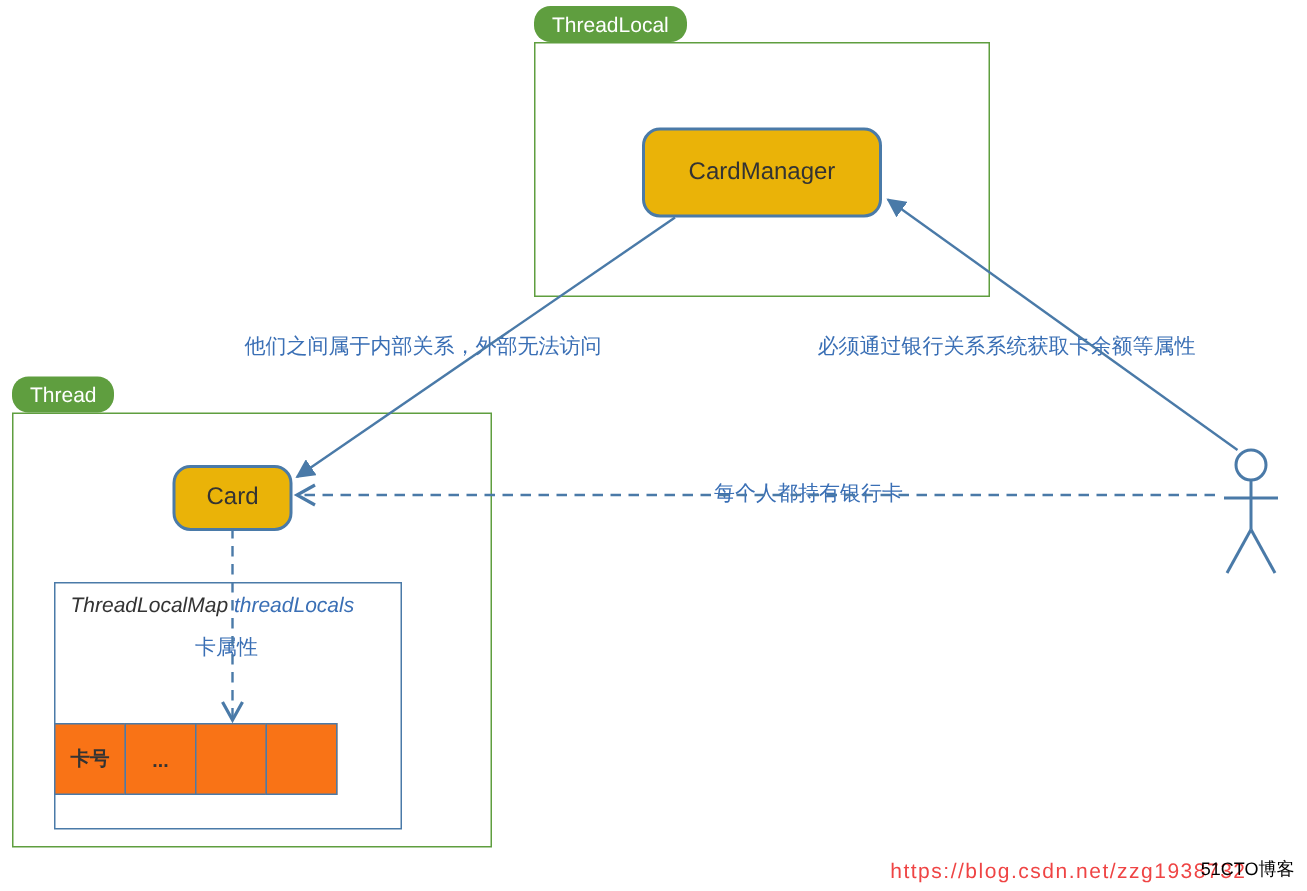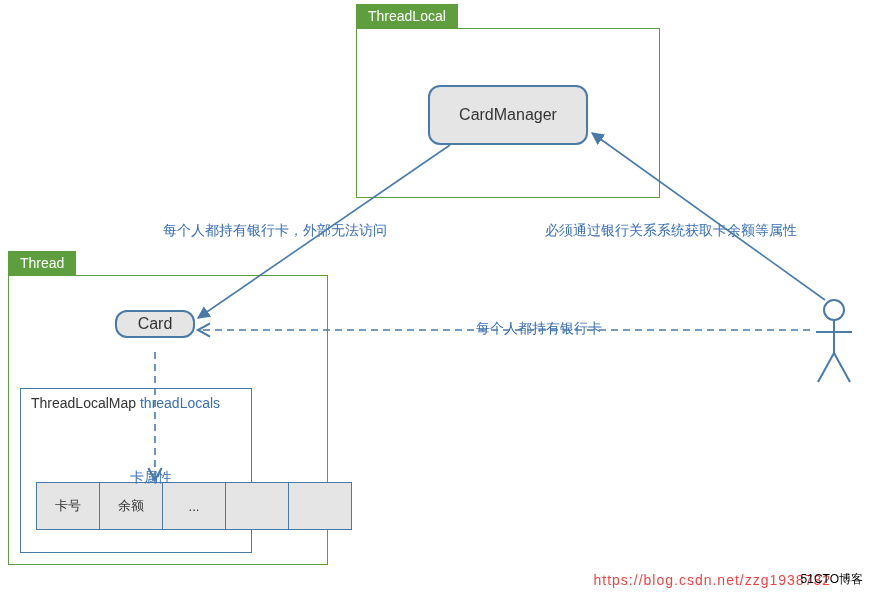--- a/index.html
+++ b/index.html
@@ -16,24 +16,25 @@
       border: 1px solid #5f9e3f;
     }
     .container-label {
       position: absolute;
       background: #5f9e3f;
       color: #fff;
       font-size: 14px;
       padding: 4px 12px;
       top: -25px;
       left: -1px;
+      border-radius: 11px;
     }
     .node {
       position: absolute;
-      background: #e5e5e5;
+      background: #eab308;
       border: 2px solid #4a7aa8;
       border-radius: 12px;
       text-align: center;
       color: #333;
       font-size: 16px;
       display: flex;
       align-items: center;
       justify-content: center;
     }
     .tlm-box {
@@ -45,30 +46,31 @@
       padding: 6px 10px;
       font-size: 14px;
       color: #333;
     }
     .tlm-title .blue { color: #3a6fb5; }
     .table-row {
       position: absolute;
       display: flex;
     }
     .cell {
-      background: #e5e5e5;
+      background: #f97316;
       border: 1px solid #4a7aa8;
-      width: 64px;
+      width: 48px;
       height: 48px;
       display: flex;
       align-items: center;
       justify-content: center;
       font-size: 13px;
       color: #333;
       margin-left: -1px;
+      font-weight: bold;
     }
     .cell:first-child { margin-left: 0; }
     .note {
       position: absolute;
       color: #3a6fb5;
       font-size: 14px;
       white-space: nowrap;
     }
     .actor {
       position: absolute;
@@ -105,52 +107,51 @@
 </div>
 
 <div class="node" style="left:428px; top:85px; width:160px; height:60px;">
   <span>CardManager</span>
 </div>
 
 <div class="container-box" style="left:8px; top:275px; width:320px; height:290px;">
   <div class="container-label">Thread</div>
 </div>
 
-<div class="node" style="left:115px; top:310px; width:80px; height:28px;">
+<div class="node" style="left:115px; top:310px; width:80px; height:44px;">
   <span>Card</span>
 </div>
 
-<div class="tlm-box" style="left:20px; top:388px; width:232px; height:165px;">
+<div class="tlm-box" style="left:36px; top:388px; width:232px; height:165px;font-style:italic;">
   <div class="tlm-title">
     <span>ThreadLocalMap</span><span class="blue"> threadLocals</span>
   </div>
 </div>
 
 <div class="table-row" style="left:36px; top:482px;">
   <div class="cell">卡号</div>
-  <div class="cell">余额</div>
   <div class="cell">...</div>
   <div class="cell"></div>
   <div class="cell"></div>
 </div>
 
 <div class="actor" style="left:812px; top:298px;">
   <svg width="44" height="90" viewBox="0 0 44 90">
     <circle cx="22" cy="12" r="10" fill="none" stroke="#4a7aa8" stroke-width="2"></circle>
     <line x1="22" y1="22" x2="22" y2="55" stroke="#4a7aa8" stroke-width="2"></line>
     <line x1="4" y1="34" x2="40" y2="34" stroke="#4a7aa8" stroke-width="2"></line>
     <line x1="22" y1="55" x2="6" y2="84" stroke="#4a7aa8" stroke-width="2"></line>
     <line x1="22" y1="55" x2="38" y2="84" stroke="#4a7aa8" stroke-width="2"></line>
   </svg>
 </div>
 
-<div class="note" style="left:163px; top:222px;">每个人都持有银行卡，外部无法访问</div>
+<div class="note" style="left:163px; top:222px;">他们之间属于内部关系，外部无法访问</div>
 <div class="note" style="left:545px; top:222px;">必须通过银行关系系统获取卡余额等属性</div>
 <div class="note" style="left:476px; top:320px;">每个人都持有银行卡</div>
-<div class="note" style="left:130px; top:423px;margin-top:46px;">卡属性</div>
+<div class="note" style="left:130px; top:423px;">卡属性</div>
 
 <svg class="connectors">
   <defs>
     <marker id="arrow-solid" viewBox="0 0 10 10" refX="9" refY="5" markerWidth="8" markerHeight="8" orient="auto-start-reverse">
       <path d="M 0 0 L 10 5 L 0 10 z" fill="#4a7aa8"></path>
     </marker>
     <marker id="arrow-open" viewBox="0 0 12 12" refX="10" refY="6" markerWidth="10" markerHeight="10" orient="auto-start-reverse">
       <path d="M 1 1 L 10 6 L 1 11" fill="none" stroke="#4a7aa8" stroke-width="1.6"></path>
     </marker>
   </defs>

